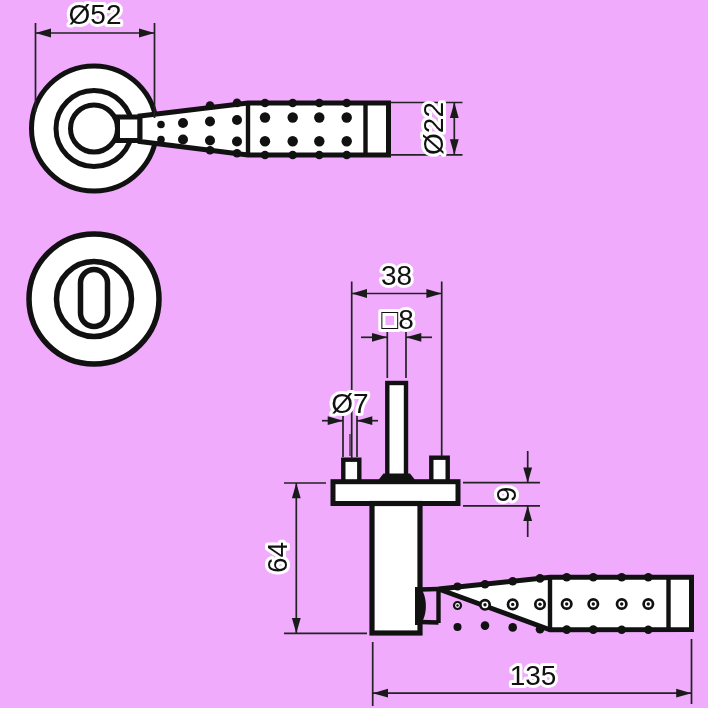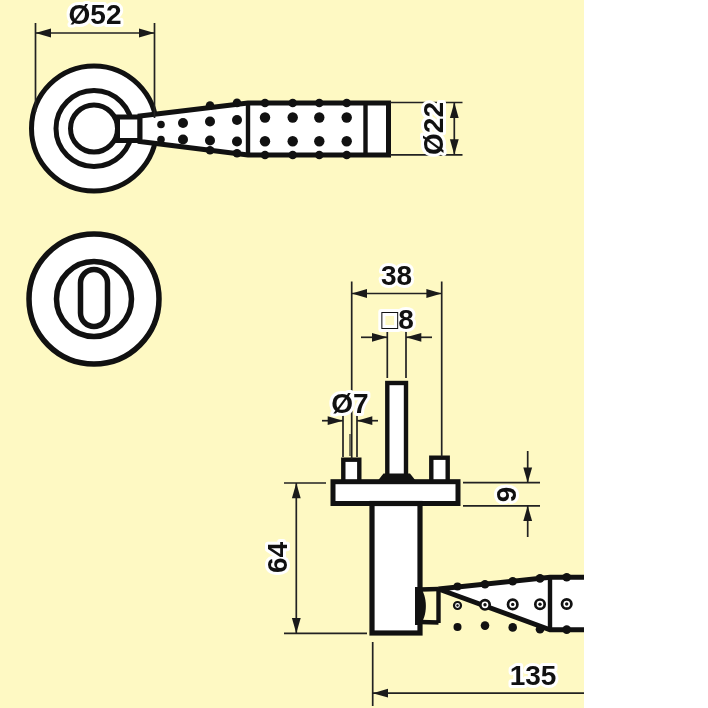--- a/index.html
+++ b/index.html
@@ -1,16 +1,16 @@
 <!DOCTYPE html>
 <html><head>
 <meta charset="utf-8">
 <style>
   html,body{margin:0;padding:0;background:#ffffff;}
-  .canvas{position:relative;width:584px;height:708px;background:#fef9c3;overflow:hidden;font-weight:bold;}
+  .canvas{position:relative;width:708px;height:708px;background:#f0abfc;overflow:hidden;}
   svg{display:block;}
   .shape{fill:#ffffff;stroke:#111111;stroke-width:5;stroke-linejoin:miter;}
   .seam{fill:none;stroke:#111111;stroke-width:4.4;}
   .thin-shape{fill:#ffffff;stroke:#111111;stroke-width:4.4;}
   .filled{fill:#111111;stroke:none;}
   .dim{stroke:#222222;stroke-width:1.7;fill:none;}
   .dim-thin{stroke:#222222;stroke-width:1.2;fill:none;}
   .arrow{fill:#1a1a1a;stroke:none;}
   .dot{fill:#111111;stroke:none;}
   .ringdot{fill:#ffffff;stroke:#111111;stroke-width:2.7;}

